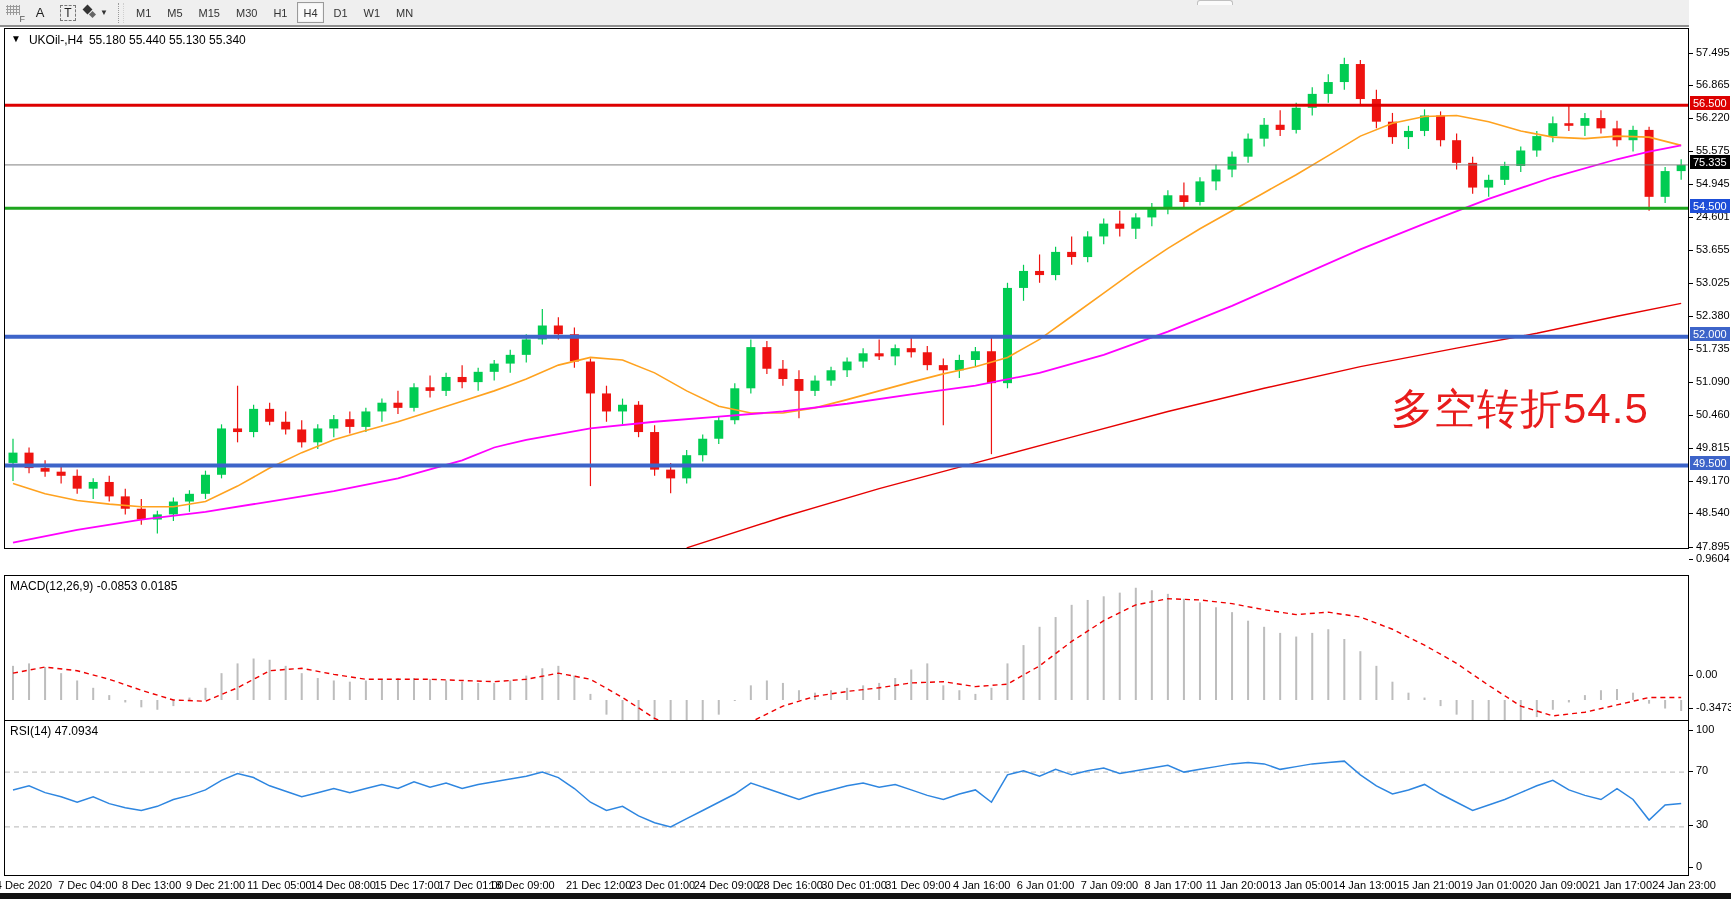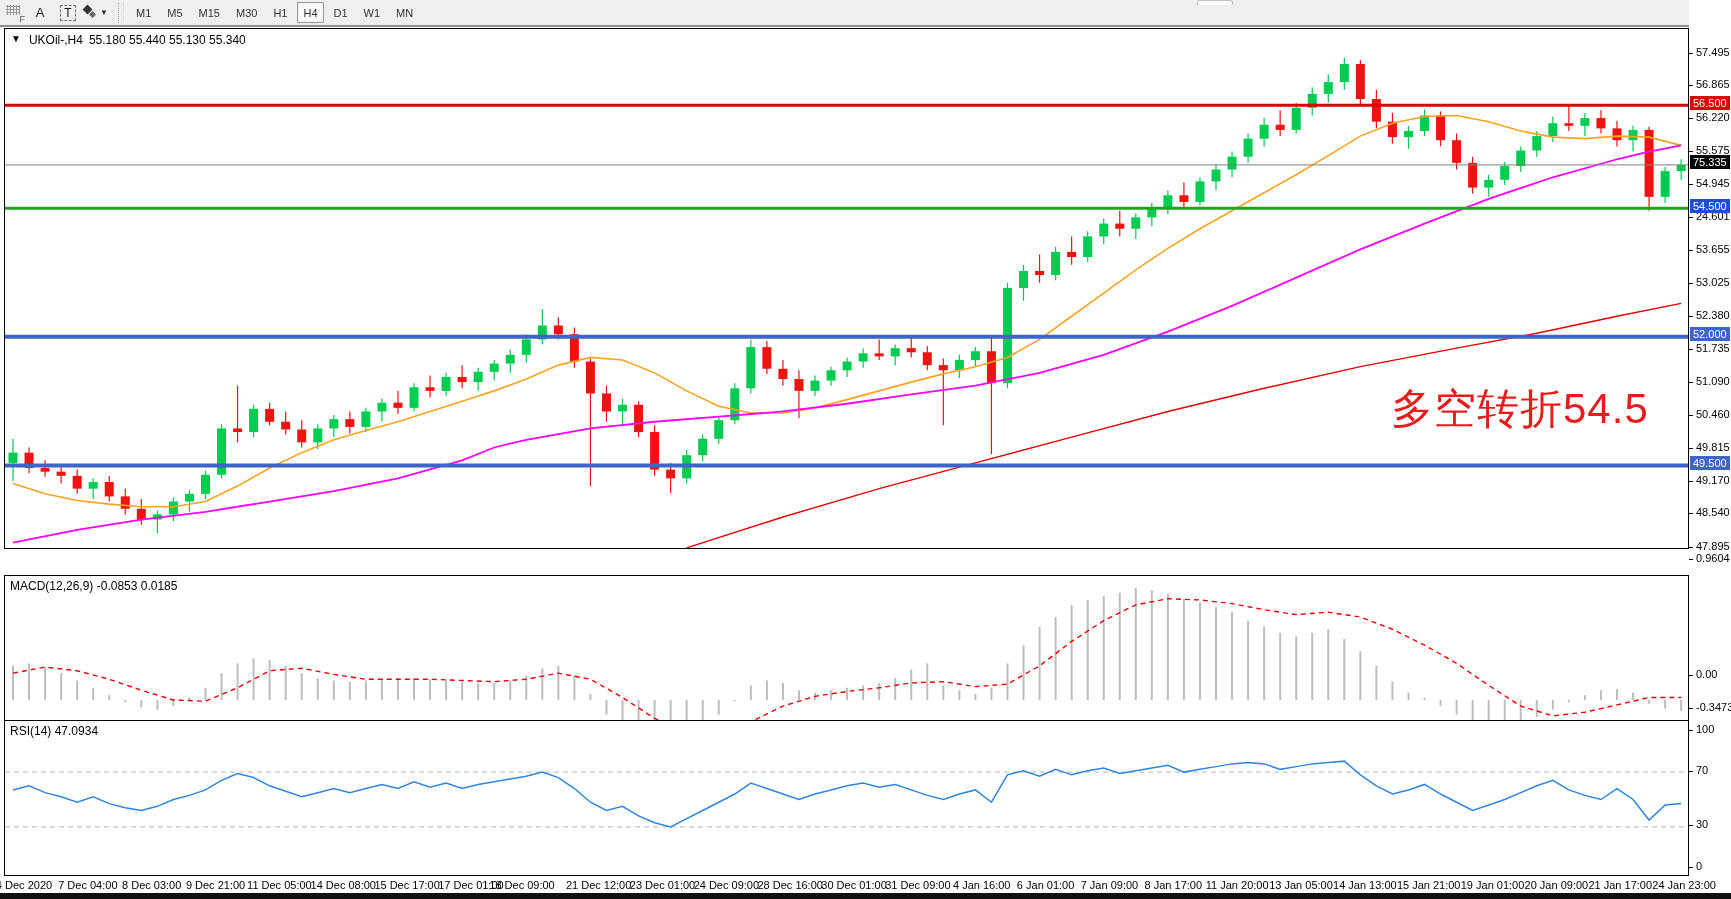--- a/index.html
+++ b/index.html
@@ -498,21 +498,21 @@
     <div class="ax-label" style="top: 860px;">0</div>
     <div class="ax-badge" style="top: 96px; background: rgb(221, 0, 0);">56.500</div>
     <div class="ax-badge" style="top: 199px; background: #1d4ed8;">54.500</div>
     <div class="ax-badge" style="top: 327px; background: rgb(61, 100, 201);">52.000</div>
     <div class="ax-badge" style="top: 456px; background: rgb(61, 100, 201);">49.500</div>
     <div class="ax-badge" style="top: 155px; background: rgb(0, 0, 0);">75.335</div>
   </div>
 <div id="time-axis">
     <div class="t-label" style="left: 24px;">4 Dec 2020</div>
     <div class="t-label" style="left: 87.85px;">7 Dec 04:00</div>
-    <div class="t-label" style="left: 151.7px;">8 Dec 03:00</div>
+    <div class="t-label" style="left: 151.7px;">8 Dec 13:00</div>
     <div class="t-label" style="left: 215.55px;">9 Dec 21:00</div>
     <div class="t-label" style="left: 279.4px;">11 Dec 05:00</div>
     <div class="t-label" style="left: 343.25px;">14 Dec 08:00</div>
     <div class="t-label" style="left: 407.1px;">15 Dec 17:00</div>
     <div class="t-label" style="left: 470.95px;">17 Dec 01:00</div>
     <div class="t-label" style="left: 522px;">18 Dec 09:00</div>
     <div class="t-label" style="left: 598.65px;">21 Dec 12:00</div>
     <div class="t-label" style="left: 662.5px;">23 Dec 01:00</div>
     <div class="t-label" style="left: 726.35px;">24 Dec 09:00</div>
     <div class="t-label" style="left: 790.2px;">28 Dec 16:00</div>

